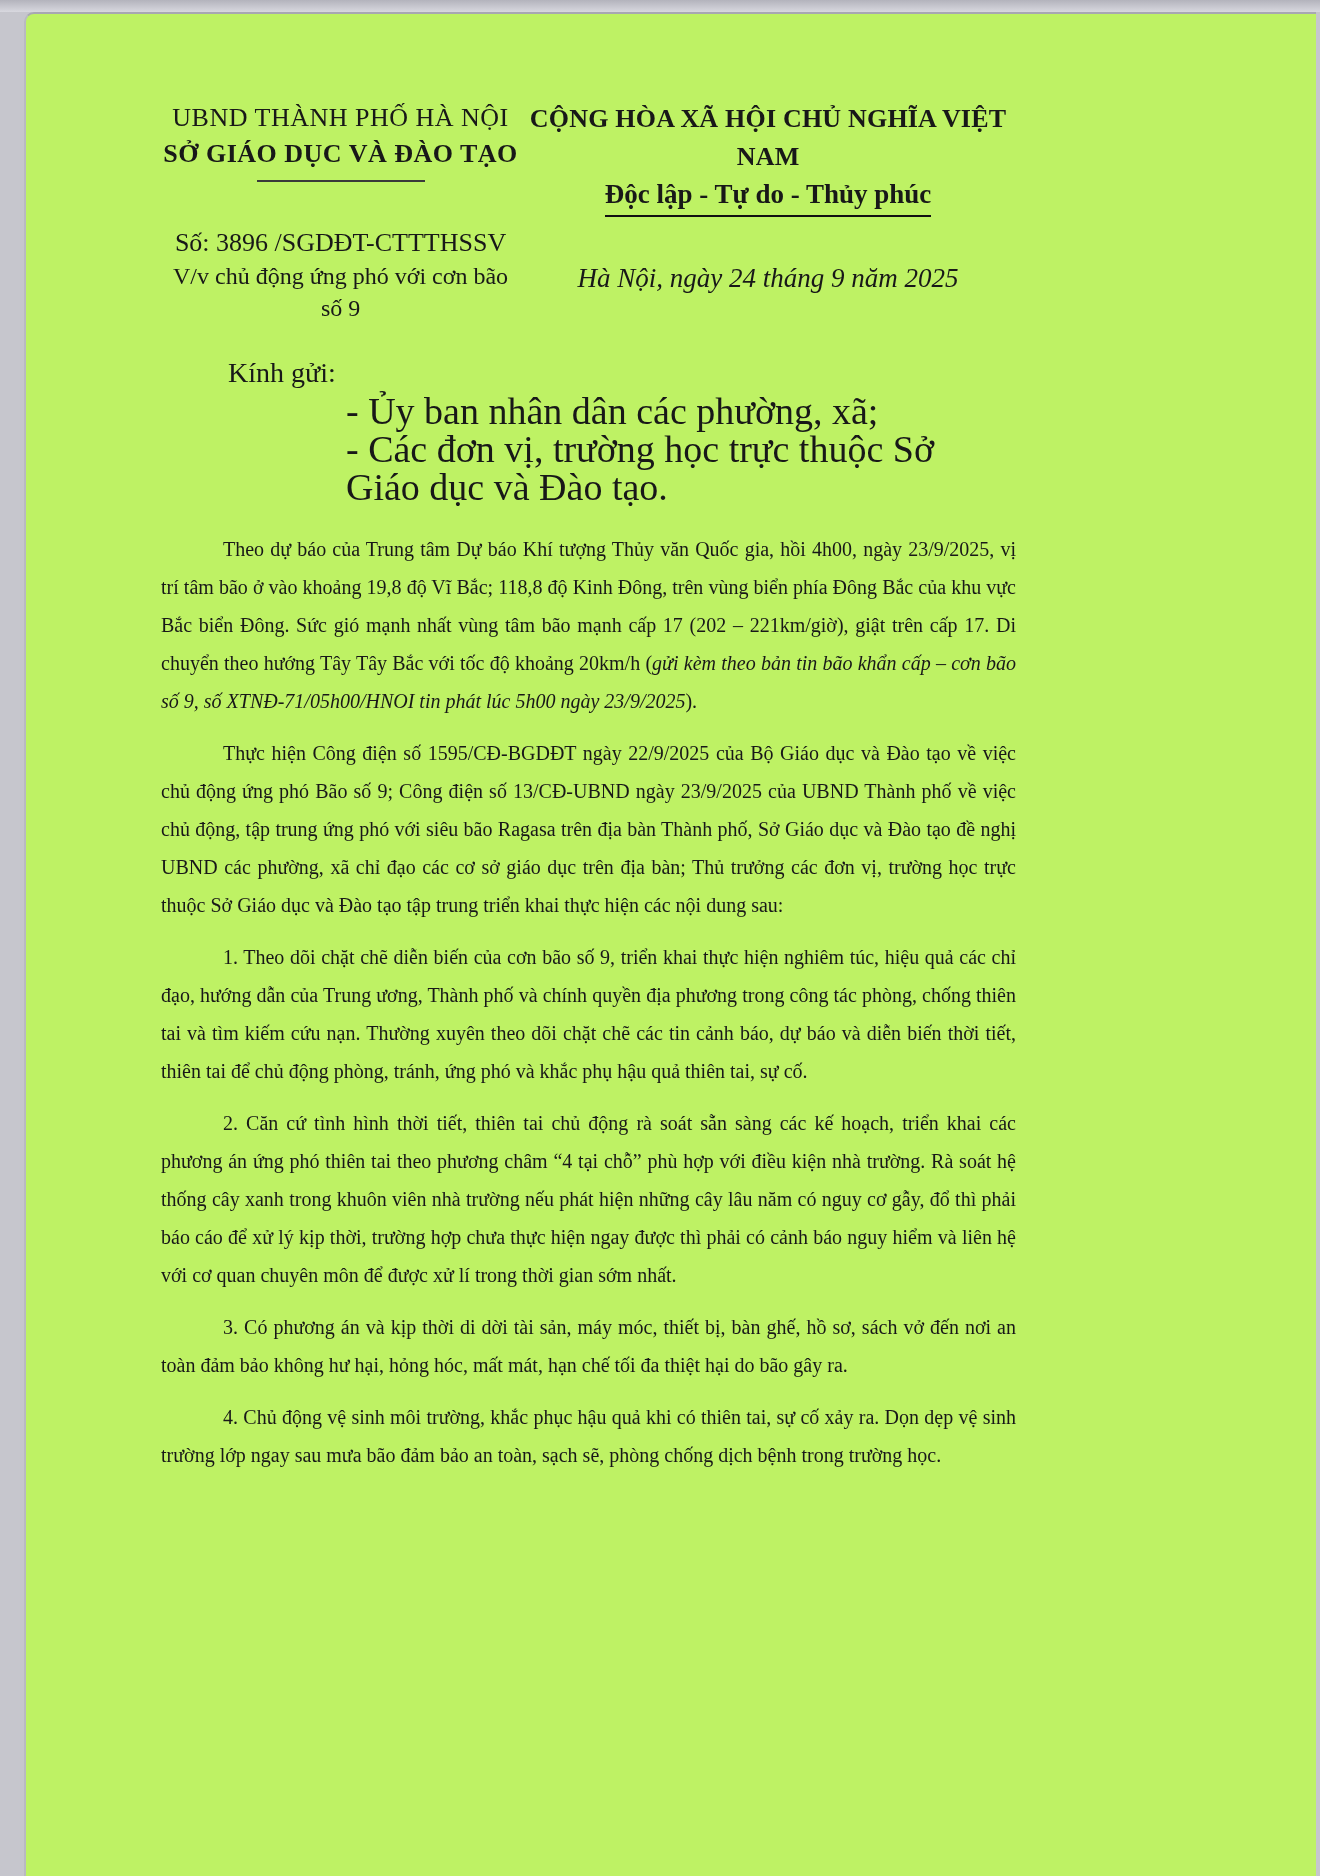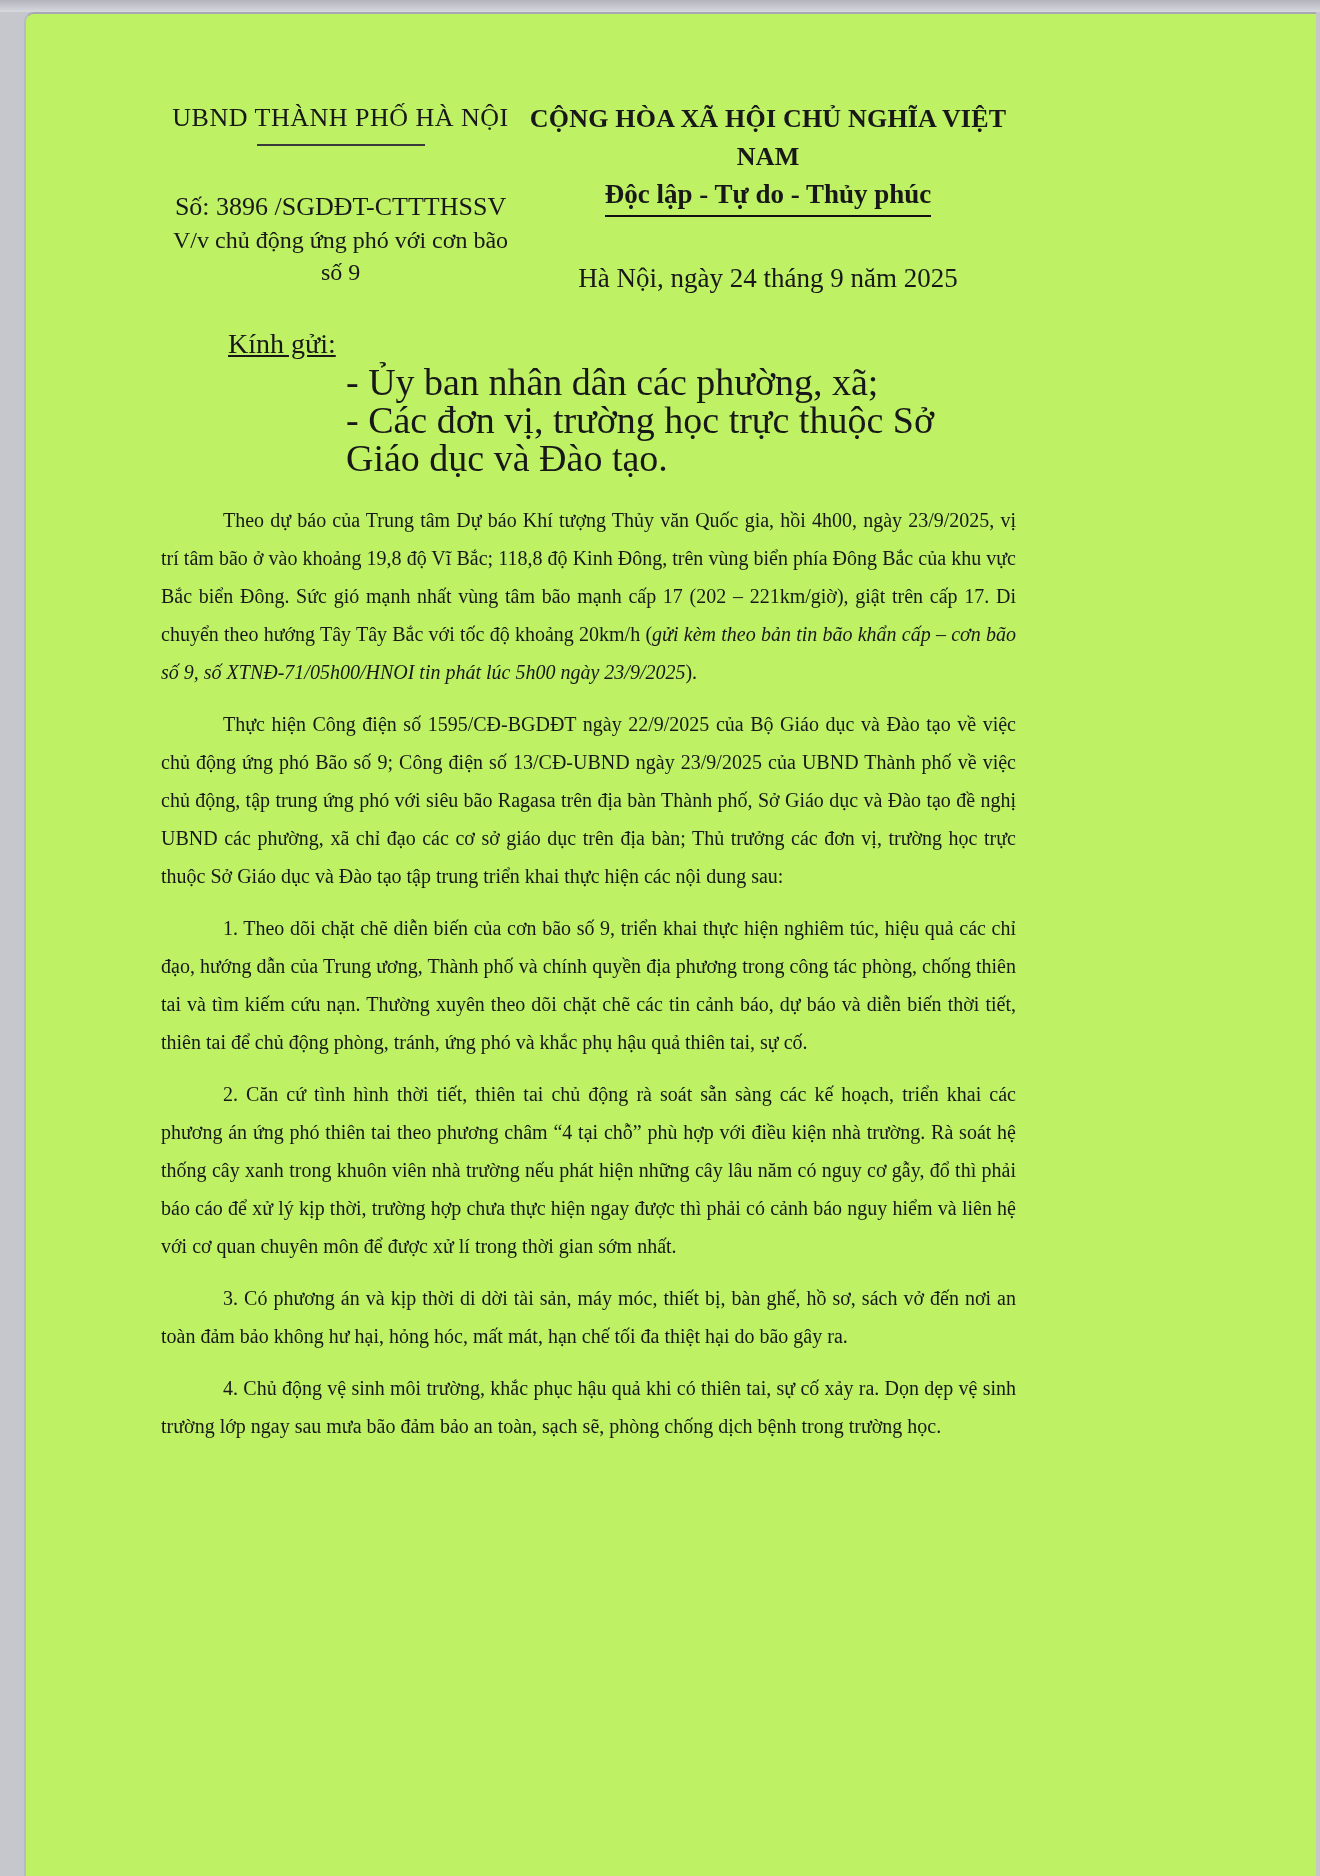--- a/index.html
+++ b/index.html
@@ -62,28 +62,29 @@
     font-size: 26px;
     line-height: 34px;
   }
   .doc-subject {
     font-size: 24px;
     line-height: 32px;
   }
   .date-line {
     margin-top: 44px;
     font-size: 27px;
+    font-style: italic;
     line-height: 34px;
   }
   .salutation {
     margin-top: 30px;
     font-size: 28px;
     line-height: 38px;
   }
-  .salutation-label { padding-left: 67px; text-decoration: underline; }
+  .salutation-label { padding-left: 67px; }
   .recipients { padding-left: 185px; }
   .recipient-line { font-size: 38px; line-height: 38px; }
   .body-text p {
     margin: 0;
     font-size: 20px;
     line-height: 38px;
     text-align: justify;
     text-indent: 62px;
   }
   .body-text .para-gap { margin-top: 24px; }
@@ -93,20 +94,21 @@
 </head>
 <body>
 
 <div class="scan-top-edge"></div>
 
 <div class="page">
 
   <div class="doc-header">
     <div class="hdr-left">
       <div class="org-line1">UBND THÀNH PHỐ HÀ NỘI</div>
+      <div class="org-line2">SỞ GIÁO DỤC VÀ ĐÀO TẠO</div>
       <div class="org-underline"></div>
       <div class="doc-number">Số: 3896 /SGDĐT-CTTTHSSV</div>
       <div class="doc-subject">V/v chủ động ứng phó với cơn bão số 9</div>
     </div>
     <div class="hdr-right">
       <div class="nat-line1">CỘNG HÒA XÃ HỘI CHỦ NGHĨA VIỆT NAM</div>
       <div class="nat-line2">
         <span class="motto">Độc lập - Tự do - Thủy phúc</span>
       </div>
       <div class="date-line">Hà Nội, ngày 24 tháng 9 năm 2025</div>

